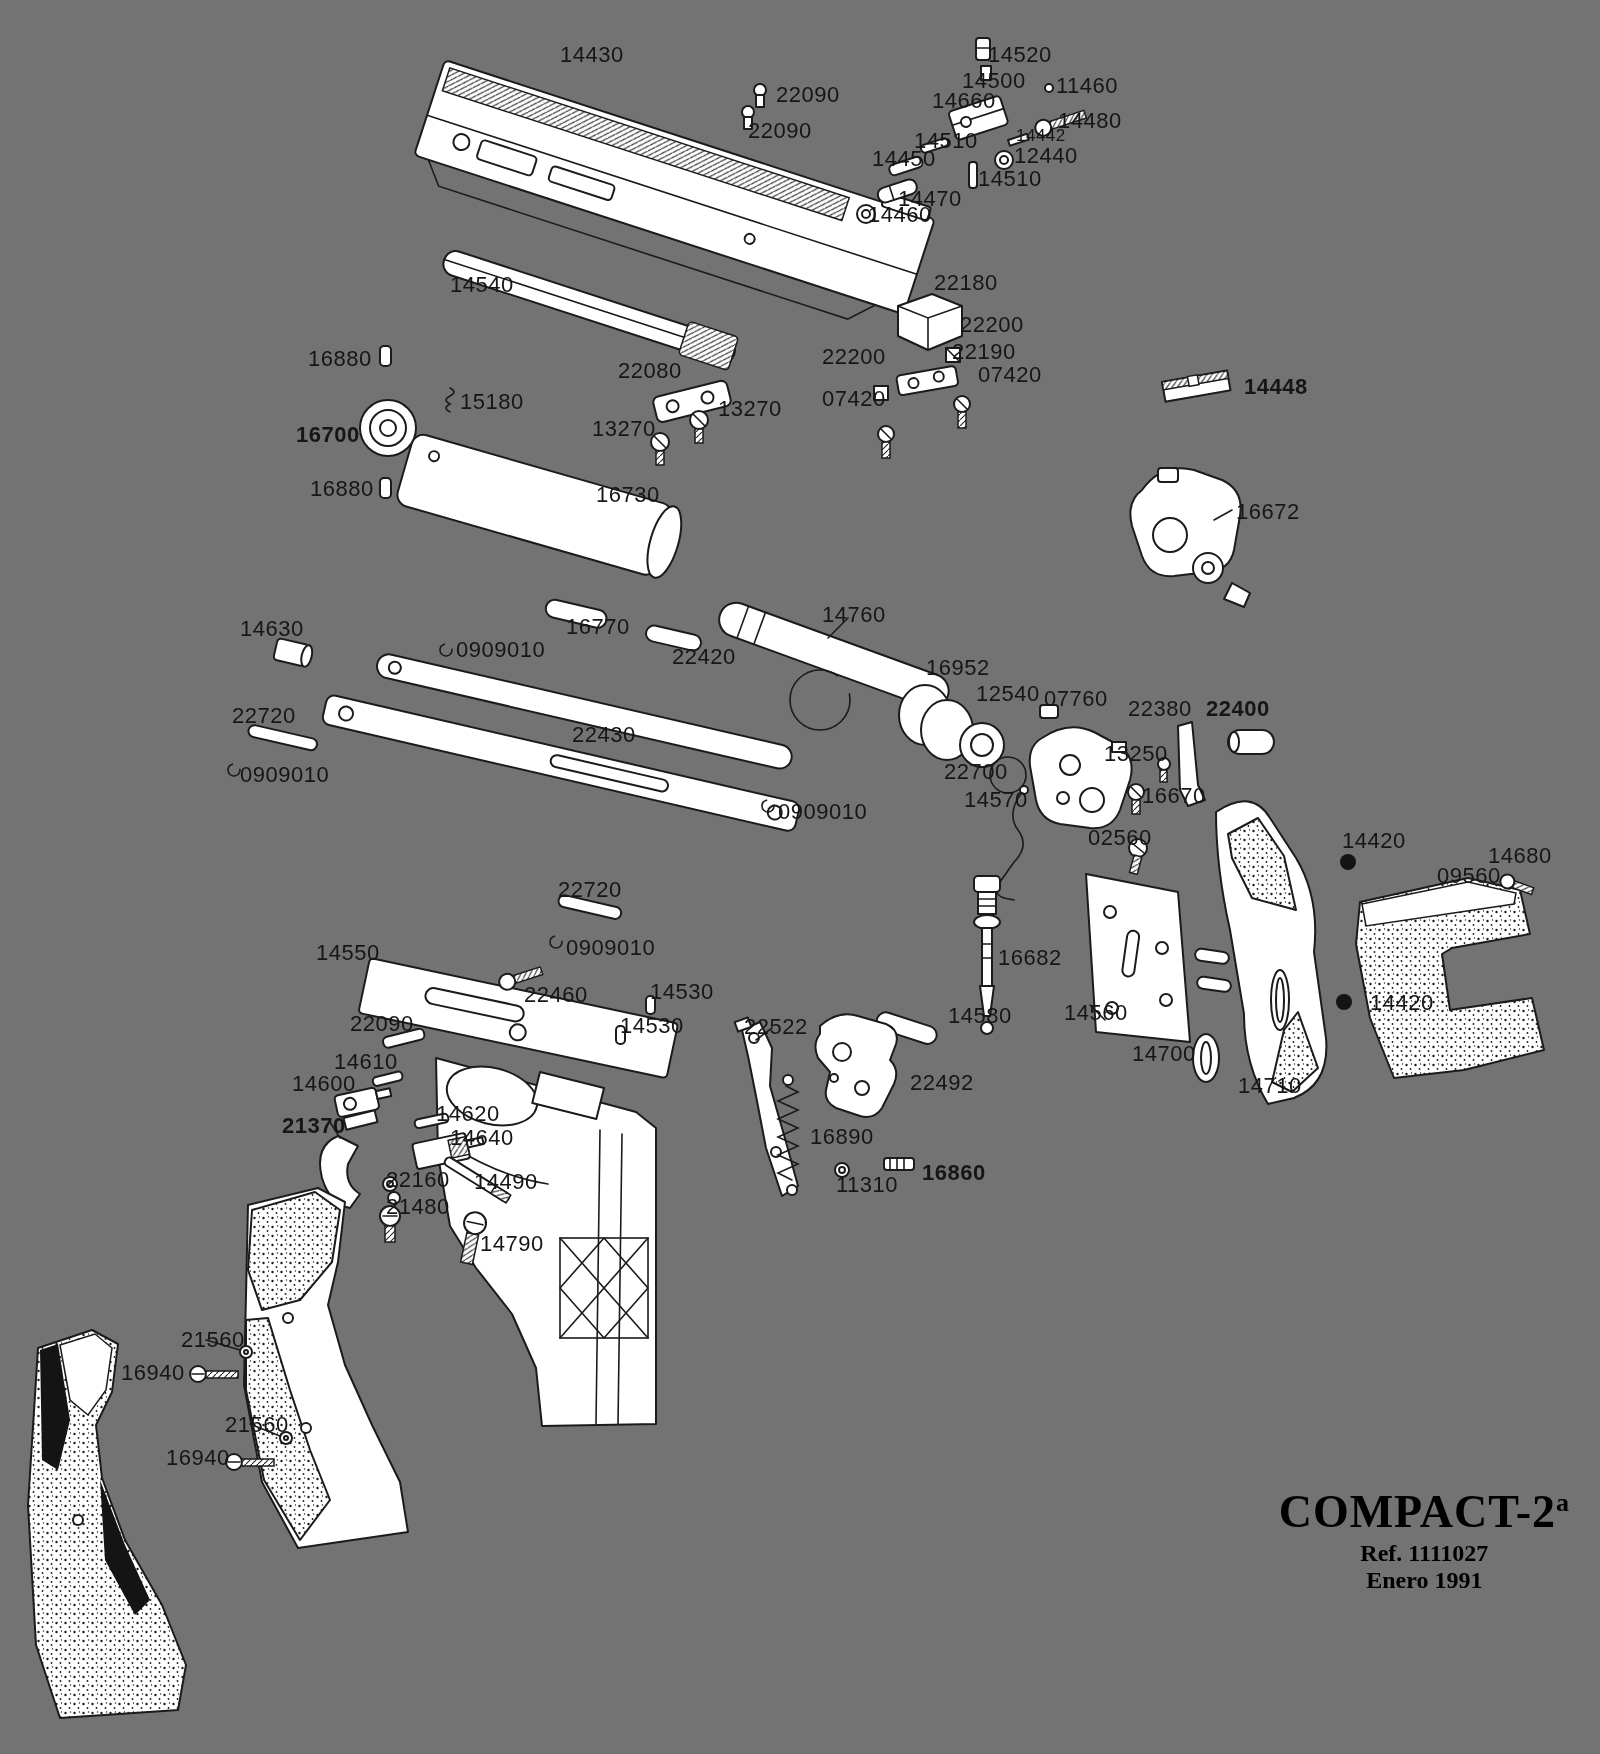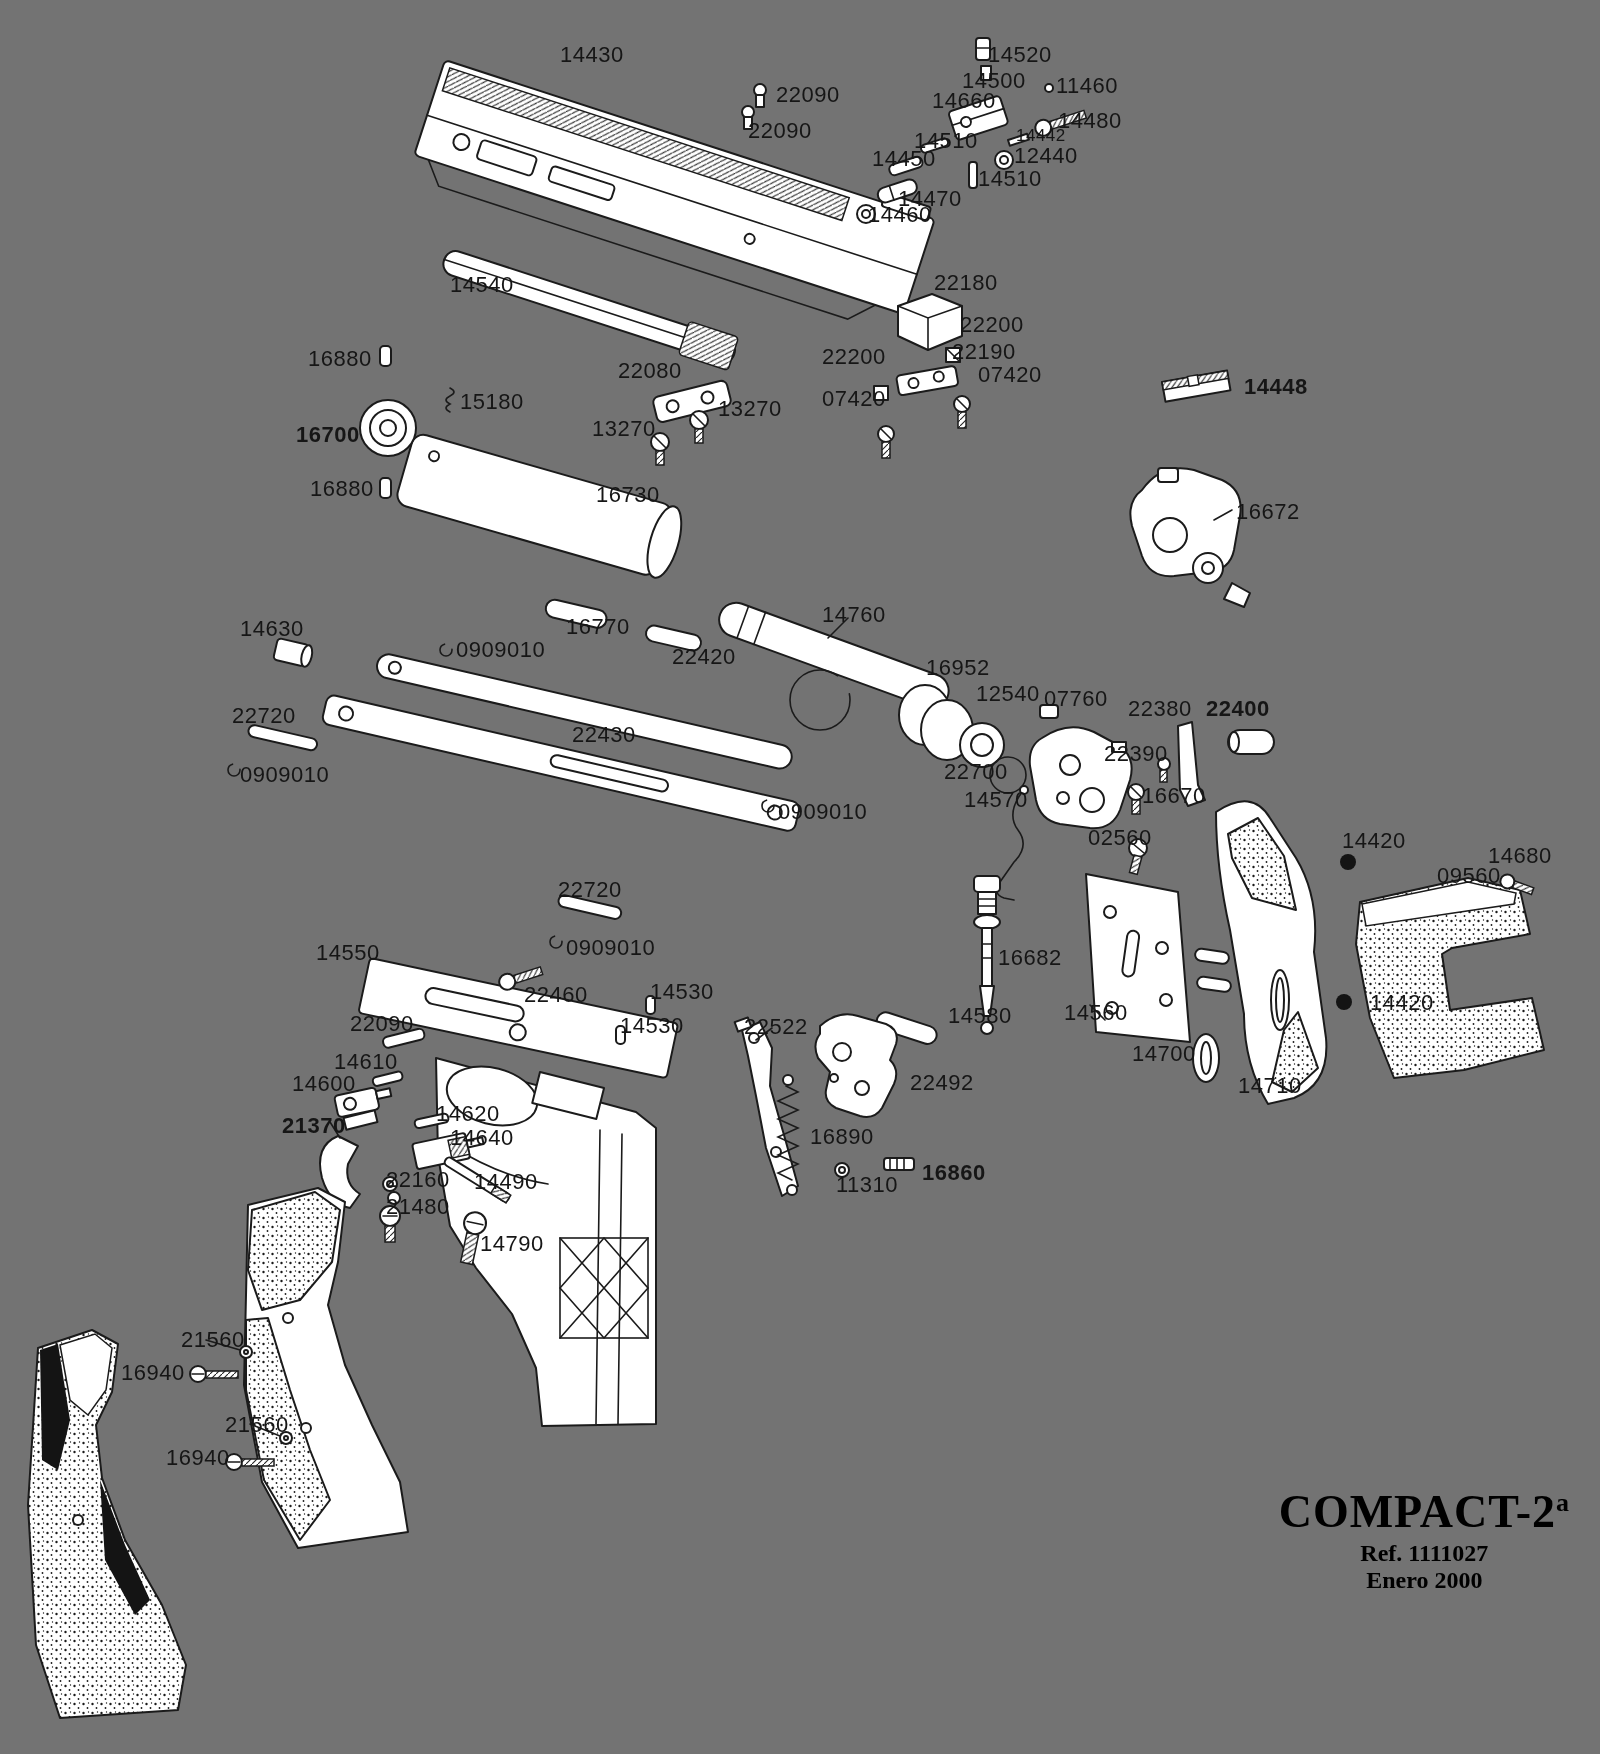--- a/index.html
+++ b/index.html
@@ -442,21 +442,21 @@
       <span class="part-label" style="left: 456px; top: 637px;">0909010</span>
       <span class="part-label" style="left: 822px; top: 602px;">14760</span>
       <span class="part-label" style="left: 672px; top: 644px;">22420</span>
       <span class="part-label" style="left: 926px; top: 655px;">16952</span>
       <span class="part-label" style="left: 976px; top: 681px;">12540</span>
       <span class="part-label" style="left: 1044px; top: 686px;">07760</span>
       <span class="part-label" style="left: 1128px; top: 696px;">22380</span>
       <span class="part-label" style="left: 1206px; top: 696px; font-weight: bold;">22400</span>
       <span class="part-label" style="left: 232px; top: 703px;">22720</span>
       <span class="part-label" style="left: 572px; top: 722px;">22430</span>
-      <span class="part-label" style="left: 1104px; top: 741px;">22390</span>
+      <span class="part-label" style="left: 1104px; top: 741px;">13250</span>
       <span class="part-label" style="left: 240px; top: 762px;">0909010</span>
       <span class="part-label" style="left: 944px; top: 759px;">22700</span>
       <span class="part-label" style="left: 1142px; top: 783px;">16670</span>
       <span class="part-label" style="left: 964px; top: 787px;">14570</span>
       <span class="part-label" style="left: 778px; top: 799px;">0909010</span>
       <span class="part-label" style="left: 1088px; top: 825px;">02560</span>
       <span class="part-label" style="left: 1342px; top: 828px;">14420</span>
       <span class="part-label" style="left: 1488px; top: 843px;">14680</span>
       <span class="part-label" style="left: 1437px; top: 863px;">09560</span>
       <span class="part-label" style="left: 558px; top: 877px;">22720</span>
@@ -488,17 +488,17 @@
       <span class="part-label" style="left: 480px; top: 1231px;">14790</span>
       <span class="part-label" style="left: 181px; top: 1327px;">21560</span>
       <span class="part-label" style="left: 121px; top: 1360px;">16940</span>
       <span class="part-label" style="left: 225px; top: 1412px;">21560</span>
       <span class="part-label" style="left: 166px; top: 1445px;">16940</span>
     </div>
 
   <div class="title-block">
     <div class="title-main"><span>COMPACT-2</span><sup>a</sup></div>
     <div class="title-ref">Ref. 1111027</div>
-    <div class="title-date">Enero 2000</div>
+    <div class="title-date">Enero 1991</div>
   </div>
 
 
 </div>
 
 </body></html>

